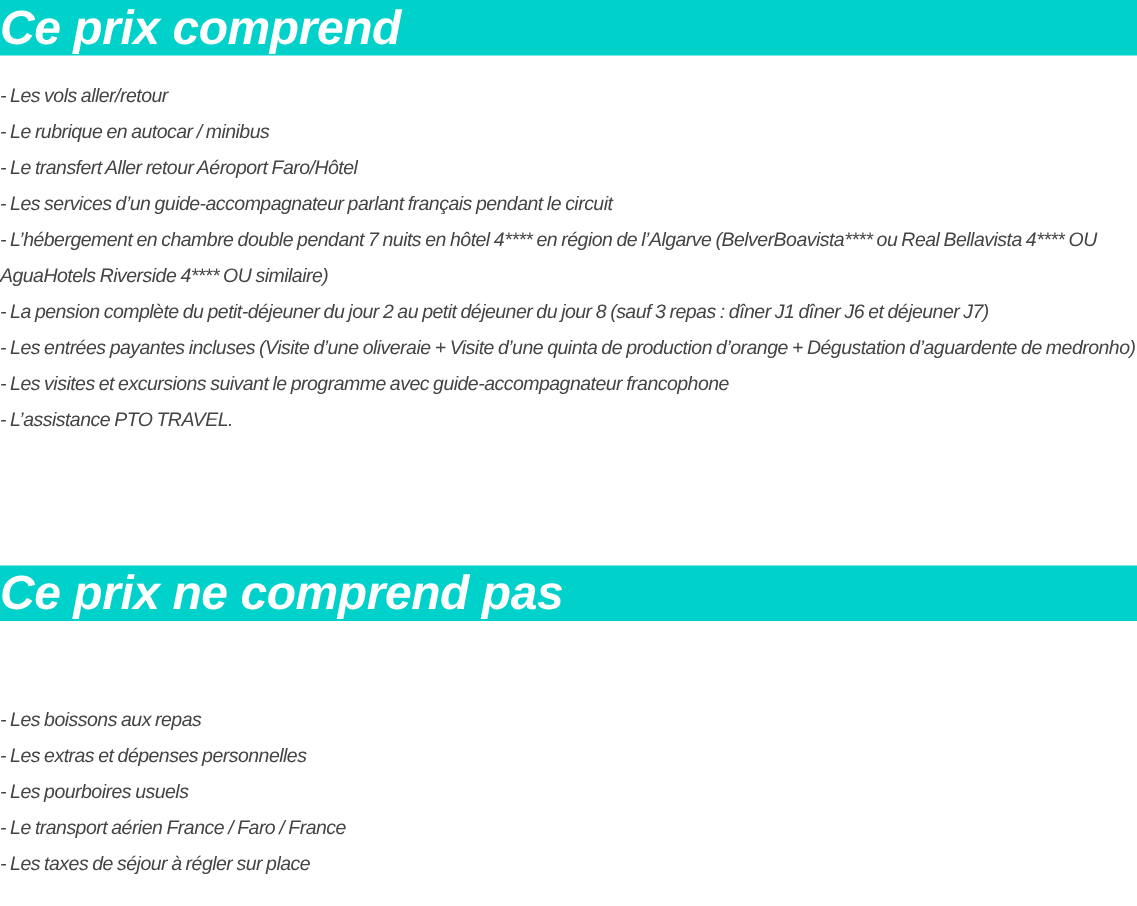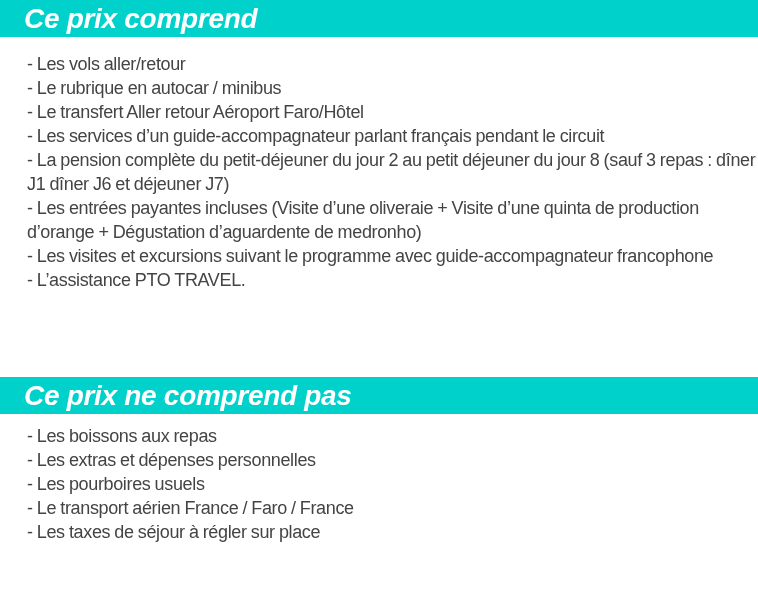--- a/index.html
+++ b/index.html
@@ -16,57 +16,58 @@
   }
   .section-header {
     position: absolute;
     left: 0;
     width: 758px;
     height: 37px;
     background: #00d2cb;
     color: #ffffff;
     font-style: italic;
     font-weight: bold;
-    font-size: 28px;
+    font-size: 32px;
     line-height: 37px;
-    padding-left: 24px;
+    padding-left: 0;
     box-sizing: border-box;
     letter-spacing: -0.3px;
   }
   .list {
     position: absolute;
     left: 0;
     width: 758px;
     margin: 0;
     padding: 0;
     list-style: none;
   }
   .list li {
-    font-size: 18px;
+    font-style: italic;
+    font-size: 13px;
     line-height: 24px;
     color: #444444;
     letter-spacing: -0.35px;
     word-spacing: -0.5px;
-    padding-left: 27px;
   }
   #header-included { top: 0; }
   #list-included { top: 52px; }
   #header-excluded { top: 377px; }
-  #list-excluded { top: 424px; }
+  #list-excluded { top: 468px; }
 </style>
 </head>
 <body>
 
 <div id="header-included" class="section-header">Ce prix comprend</div>
 
 <ul id="list-included" class="list">
   <li>- Les vols aller/retour</li>
   <li>- Le rubrique en autocar / minibus</li>
   <li>- Le transfert Aller retour Aéroport Faro/Hôtel</li>
   <li>- Les services d’un guide-accompagnateur parlant français pendant le circuit</li>
+  <li>- L’hébergement en chambre double pendant 7 nuits en hôtel 4**** en région de l’Algarve (BelverBoavista**** ou Real Bellavista 4**** OU AguaHotels Riverside 4**** OU similaire)</li>
   <li>- La pension complète du petit-déjeuner du jour 2 au petit déjeuner du jour 8 (sauf 3 repas : dîner J1 dîner J6 et déjeuner J7)</li>
   <li>- Les entrées payantes incluses (Visite d’une oliveraie + Visite d’une quinta de production d’orange + Dégustation d’aguardente de medronho)</li>
   <li>- Les visites et excursions suivant le programme avec guide-accompagnateur francophone</li>
   <li>- L’assistance PTO TRAVEL.</li>
 </ul>
 
 <div id="header-excluded" class="section-header">Ce prix ne comprend pas</div>
 
 <ul id="list-excluded" class="list">
   <li>- Les boissons aux repas</li>

